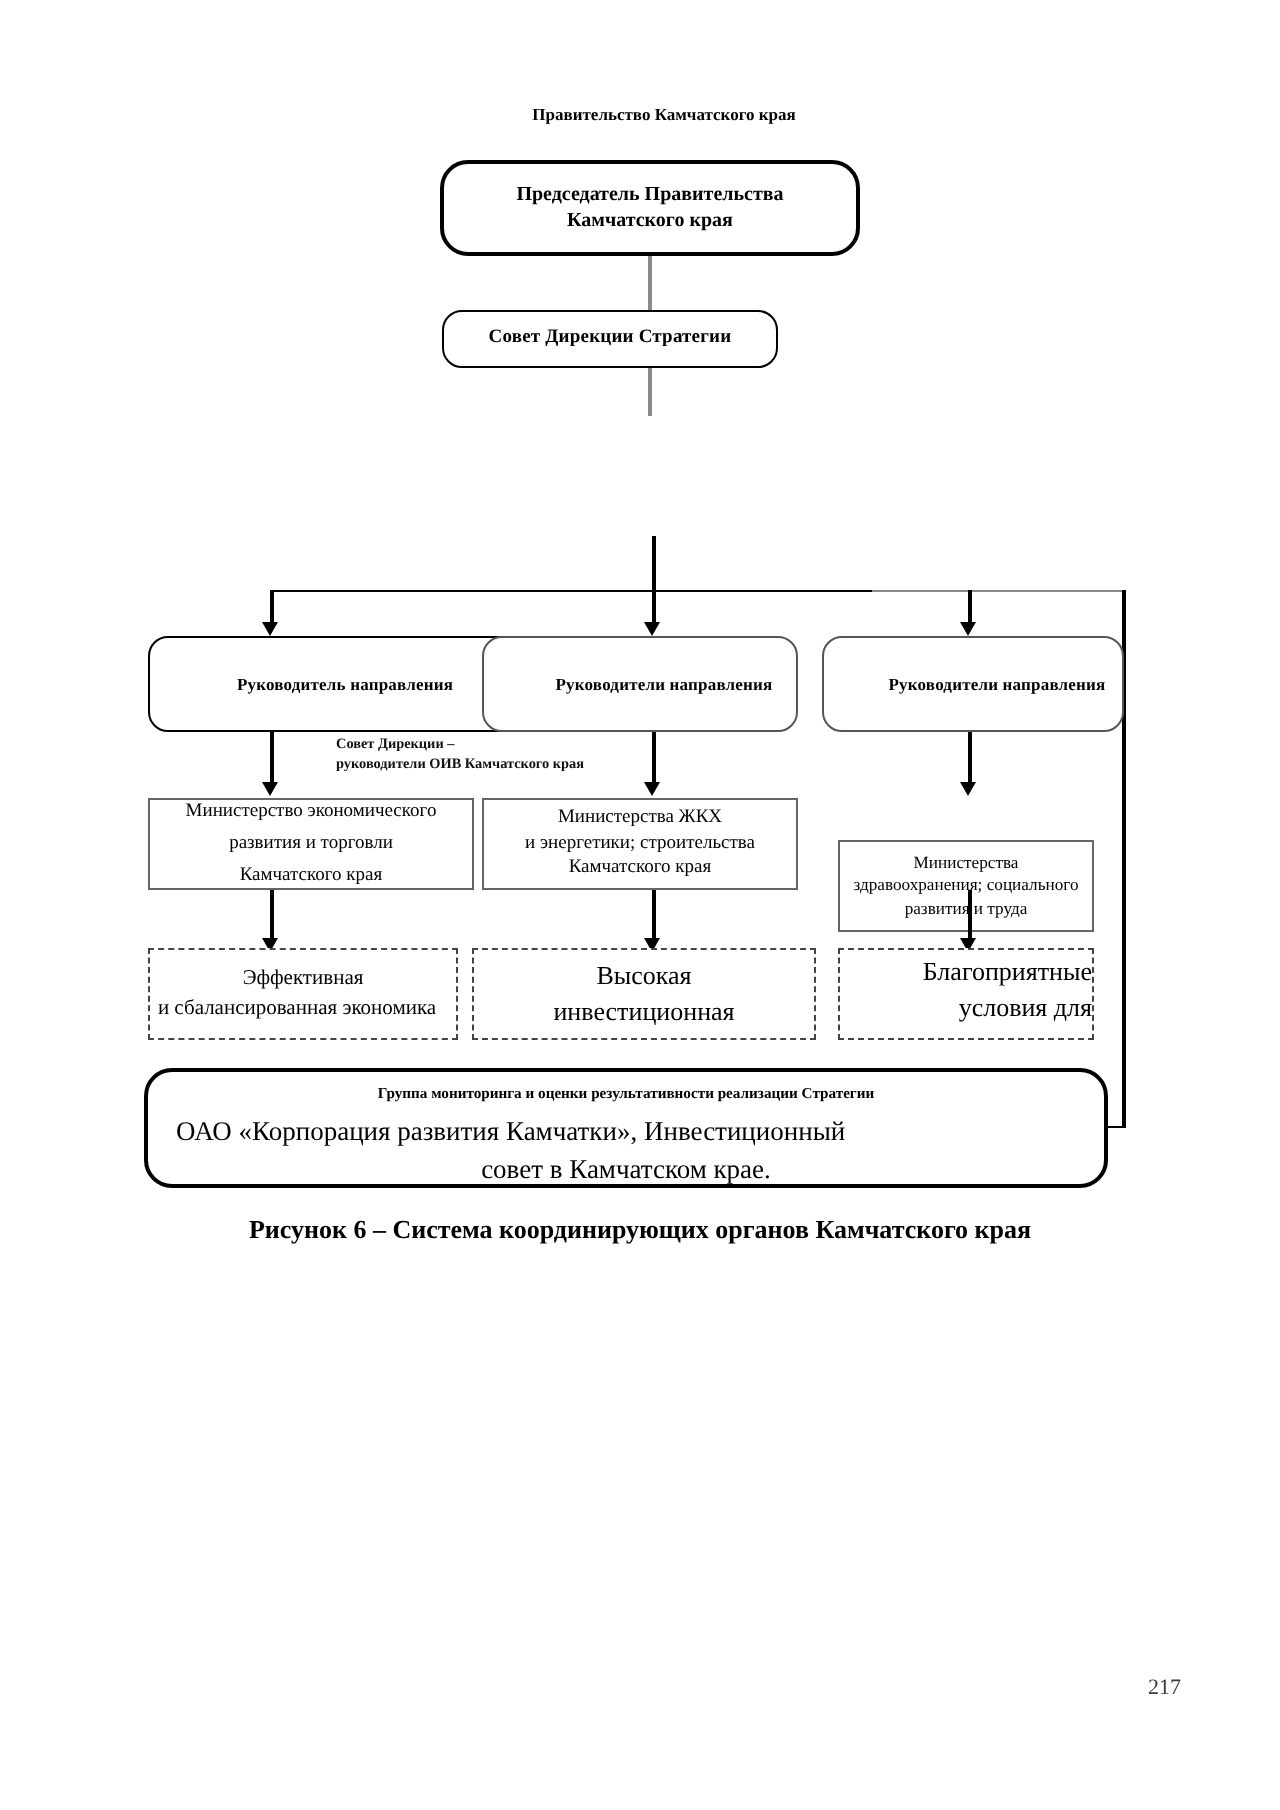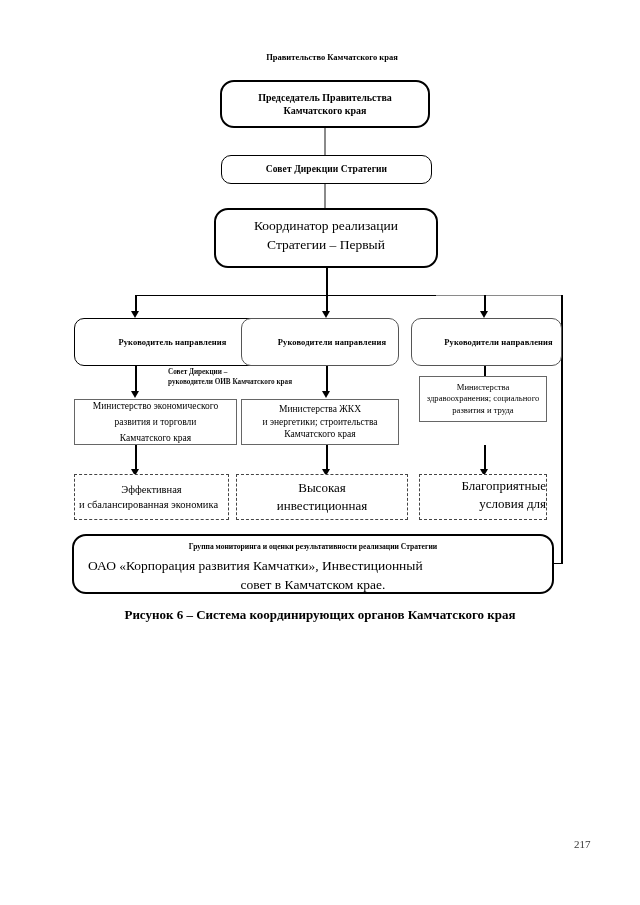--- a/index.html
+++ b/index.html
@@ -181,30 +181,26 @@
 
   <div class="caption-top" style="left:12px; top:52px; width:640px;">Правительство Камчатского края</div>
 
   <div class="node rounded-strong t-bold-med" style="left:220px; top:80px; width:210px; height:48px;">
     <span class="line">Председатель Правительства</span>
     <span class="line">Камчатского края</span>
   </div>
 
   <div class="vline-gray" style="left:324px; top:128px; height:28px;"></div>
 
-  <div class="node rounded-thin t-bold-small" style="left:221px; top:155px; width:211px; height:29px; font-size:9.5px;">
+  <div class="node rounded-thin t-bold-small" style="left:221px; top:155px; width:168px; height:29px; font-size:9.5px;">
     <span class="line">Совет Дирекции Стратегии</span>
   </div>
 
   <div class="vline-gray" style="left:324px; top:184px; height:24px;"></div>
 
-  <div class="node rounded-strong t-serif-lg" style="left:214px; top:208px; width:224px; height:60px; justify-content:flex-start; padding-top:6px;">
-    <span class="line">Координатор реализации</span>
-    <span class="line">Стратегии  –  Первый</span>
-  </div>
 
   <div class="vline" style="left:326px; top:268px; height:28px;"></div>
 
   <div class="hline" style="left:136px; top:295px; width:300px;"></div>
   <div class="hline-gray" style="left:436px; top:295px; width:126px;"></div>
 
   <div class="vline" style="left:135px; top:295px; height:18px;"></div>
   <div class="arrow-down" style="left:131px; top:311px;"></div>
 
   <div class="vline" style="left:326px; top:295px; height:18px;"></div>
@@ -246,21 +242,21 @@
     <span class="line">развития и торговли</span>
     <span class="line">Камчатского края</span>
   </div>
 
   <div class="node rect-gray t-serif-md" style="left:241px; top:399px; width:158px; height:46px;">
     <span class="line">Министерства ЖКХ</span>
     <span class="line">и энергетики; строительства</span>
     <span class="line">Камчатского края</span>
   </div>
 
-  <div class="node rect-gray t-serif-md" style="left:419px; top:376px; width:128px; height:46px; font-size:8.6px; line-height:11.5px;">
+  <div class="node rect-gray t-serif-md" style="left:419px; top:420px; width:128px; height:46px; font-size:8.6px; line-height:11.5px;">
     <span class="line">Министерства</span>
     <span class="line">здравоохранения; социального</span>
     <span class="line">развития и труда</span>
   </div>
 
   <div class="vline" style="left:135px; top:445px; height:26px;"></div>
   <div class="arrow-down" style="left:131px; top:469px;"></div>
 
   <div class="vline" style="left:326px; top:445px; height:26px;"></div>
   <div class="arrow-down" style="left:322px; top:469px;"></div>

